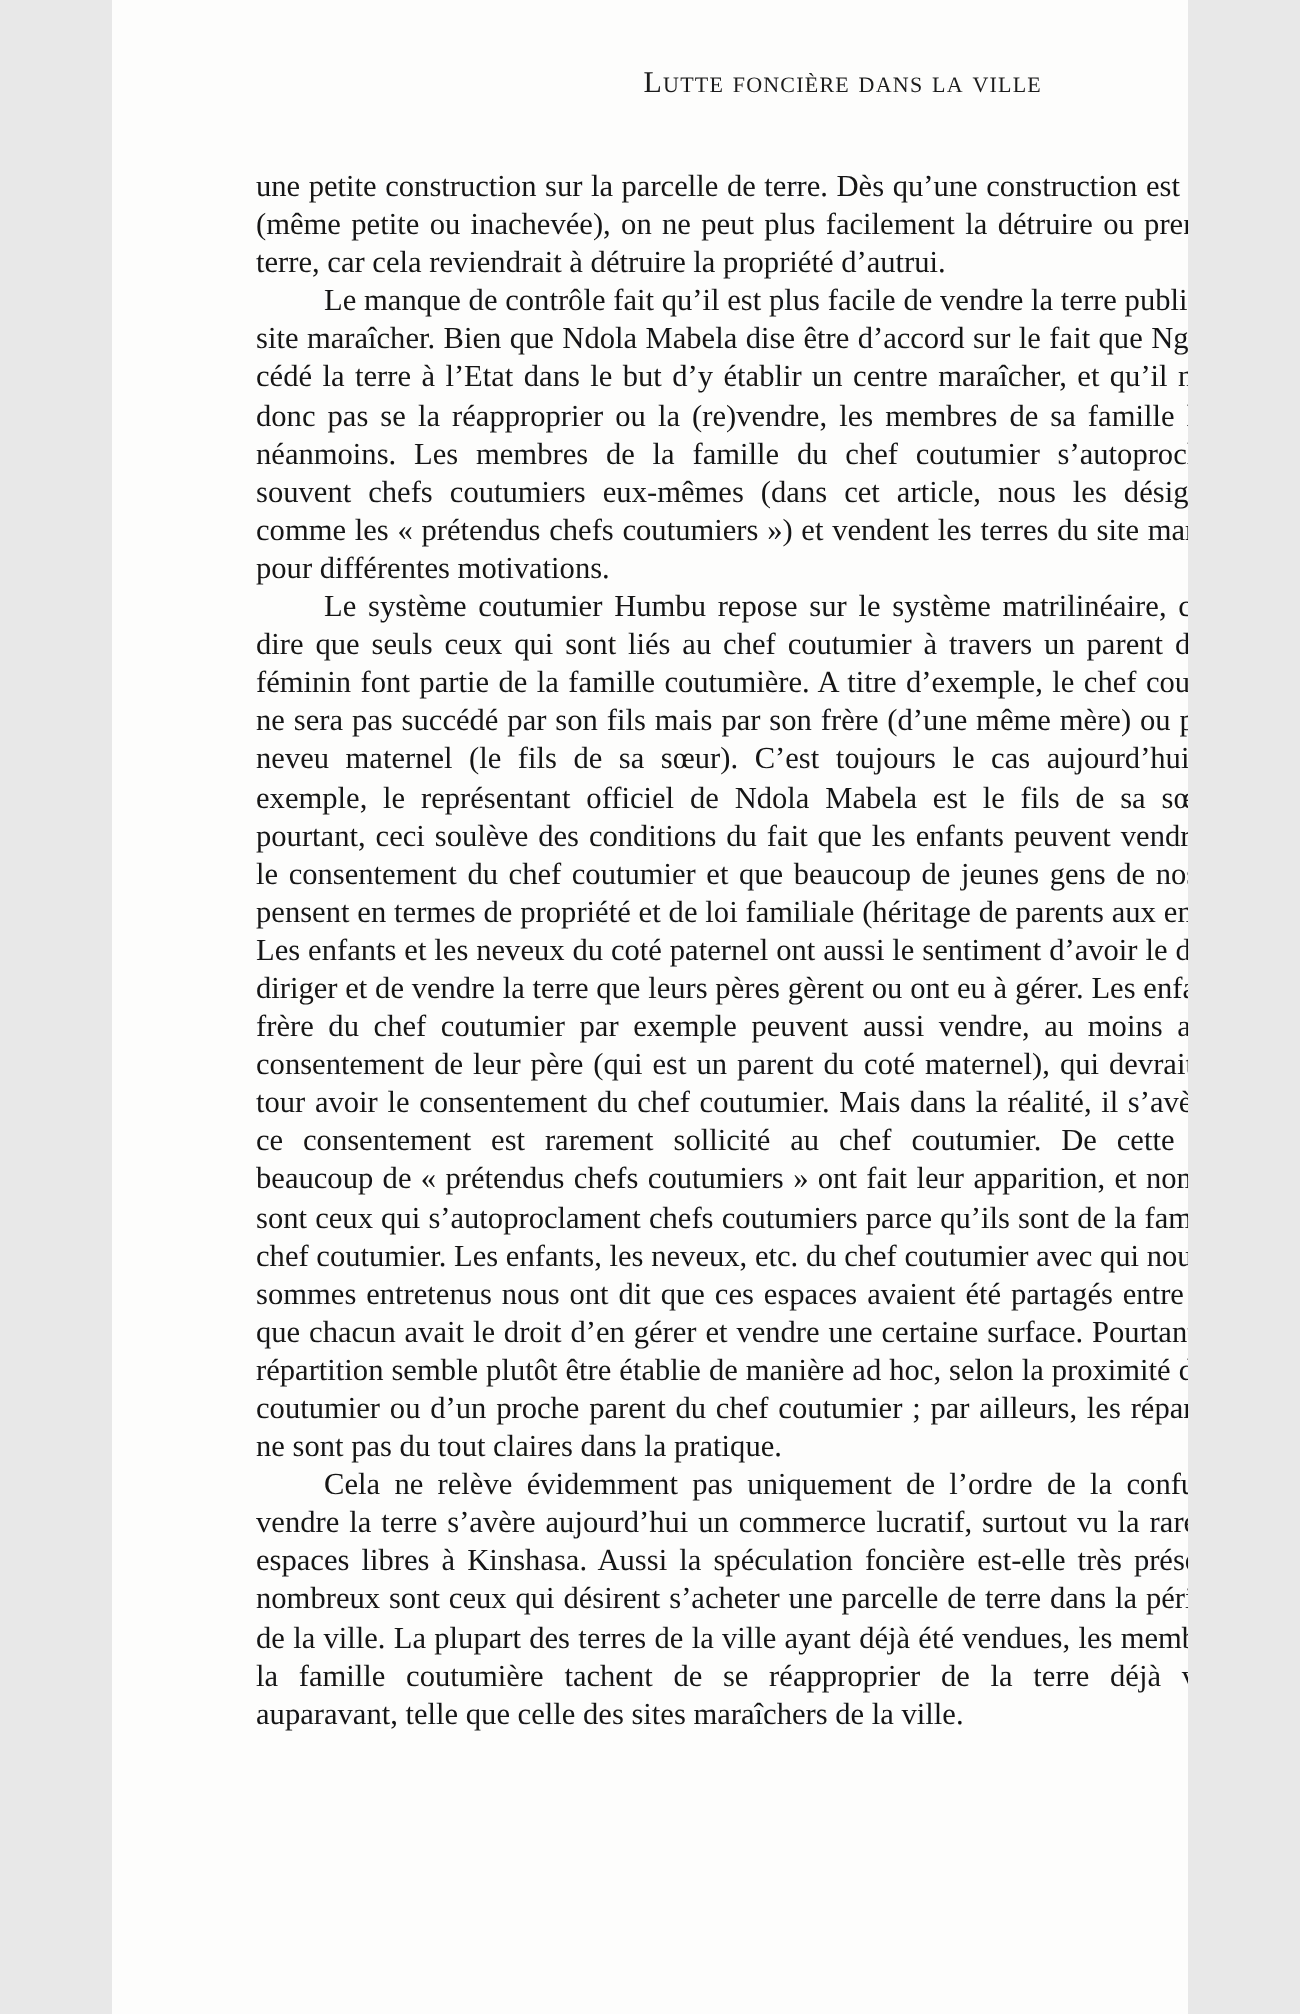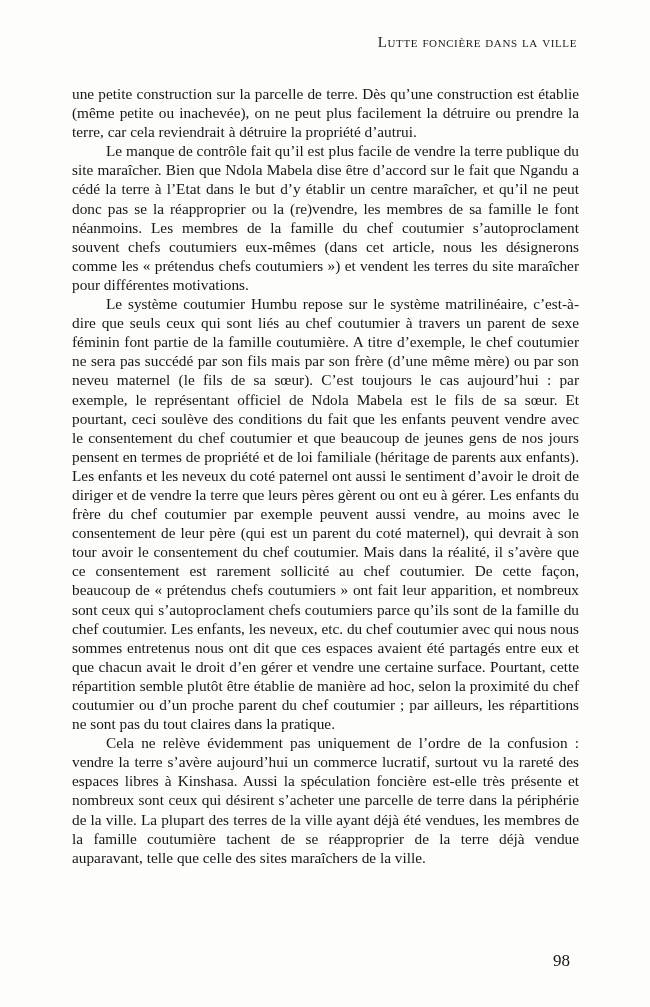--- a/index.html
+++ b/index.html
@@ -2,21 +2,21 @@
 <html lang="fr"><head>
 <meta charset="utf-8">
 <style>
   html, body {
     margin: 0;
     padding: 0;
     background: #e8e8e8;
   }
   .page {
     position: relative;
-    width: 650px;
+    width: 538px;
     height: 1007px;
     margin: 0 auto;
     background: #fdfdfc;
     color: #1a1a1a;
     font-family: "Liberation Serif", "DejaVu Serif", serif;
     overflow: hidden;
   }
   .running-header {
     position: absolute;
     top: 34px;

